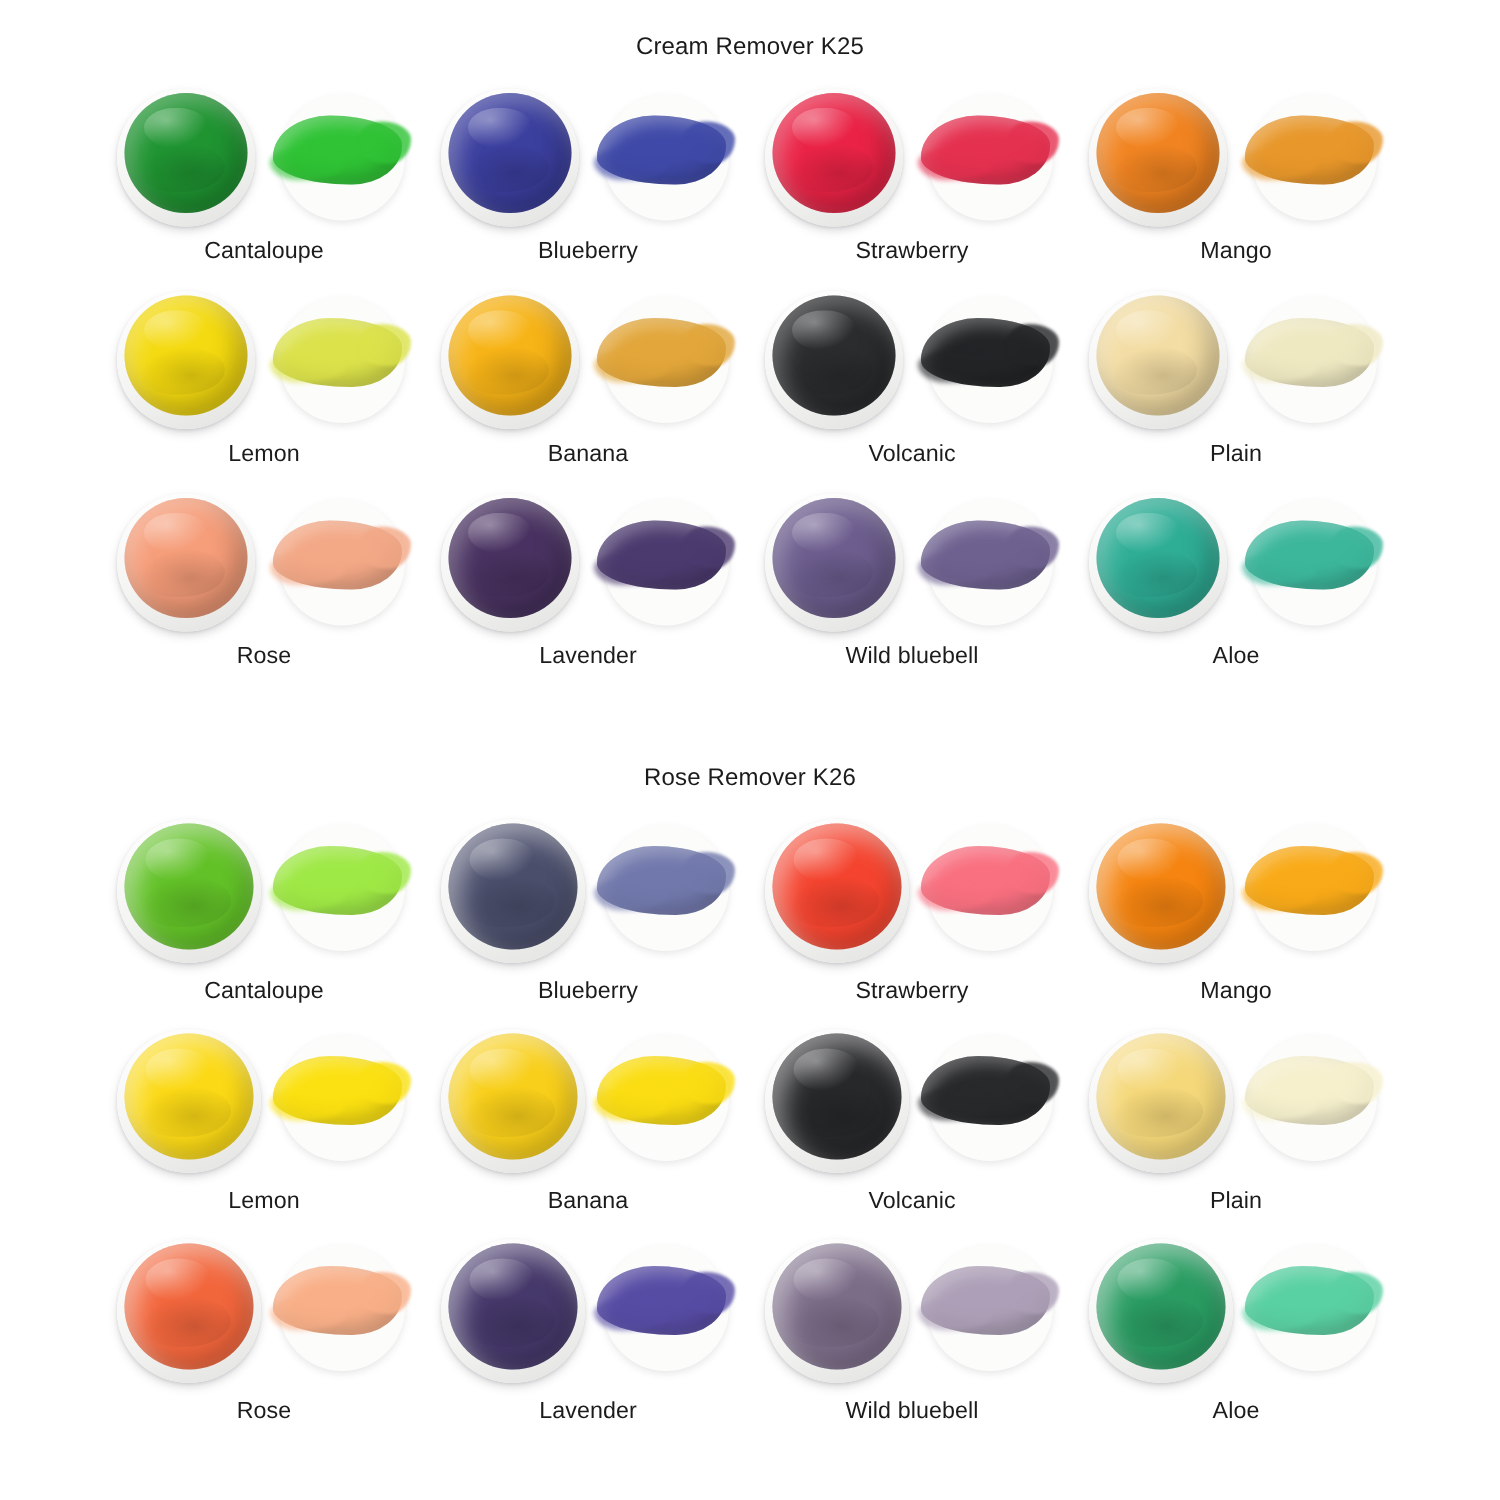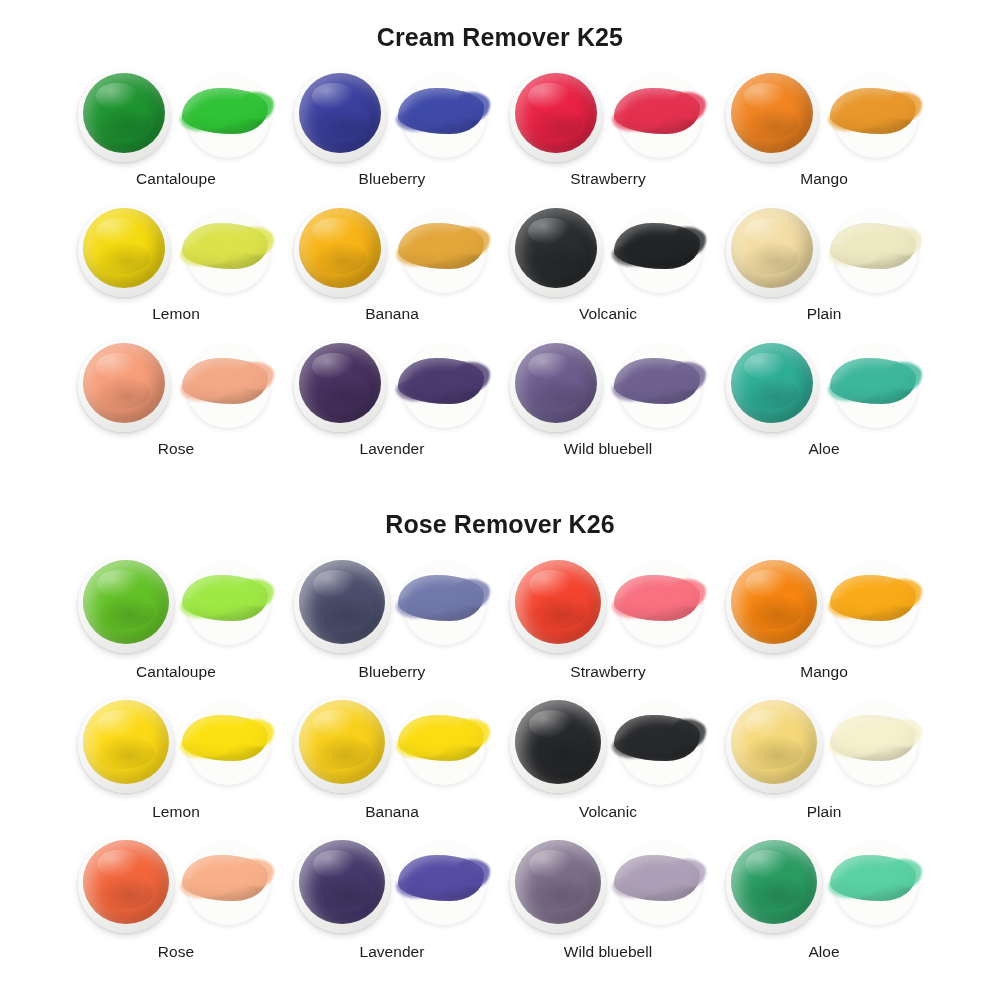--- a/index.html
+++ b/index.html
@@ -13,22 +13,22 @@
     overflow: hidden;
   }
   #page { position: relative; width: 1000px; height: 1000px; background: #fff; }
 
   .section { position: absolute; left: 0; width: 1000px; }
   #section-cream { top: 0px; height: 492px; }
   #section-jelly { top: 492px; height: 508px; }
 
   .section-title {
     text-align: center;
-    font-size: 25px;
-    font-weight: 700;
+    font-size: 16px;
+    font-weight: 400;
     letter-spacing: .1px;
     color: #1b1b1b;
     margin: 0;
   }
   #section-cream .section-title { padding-top: 23px; }
   #section-jelly .section-title { padding-top: 18px; }
 
   .rows { margin-top: 16px; }
   .row {
     display: flex;

